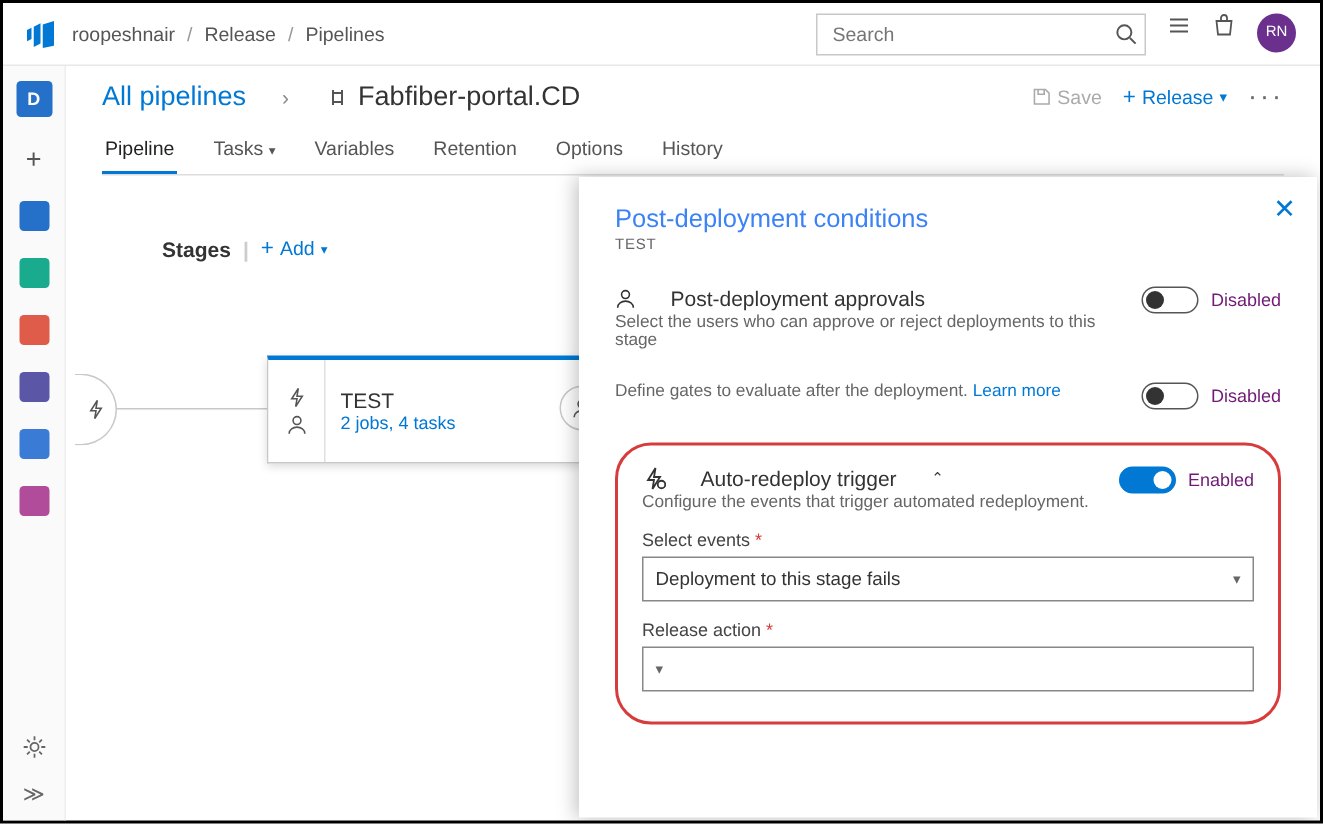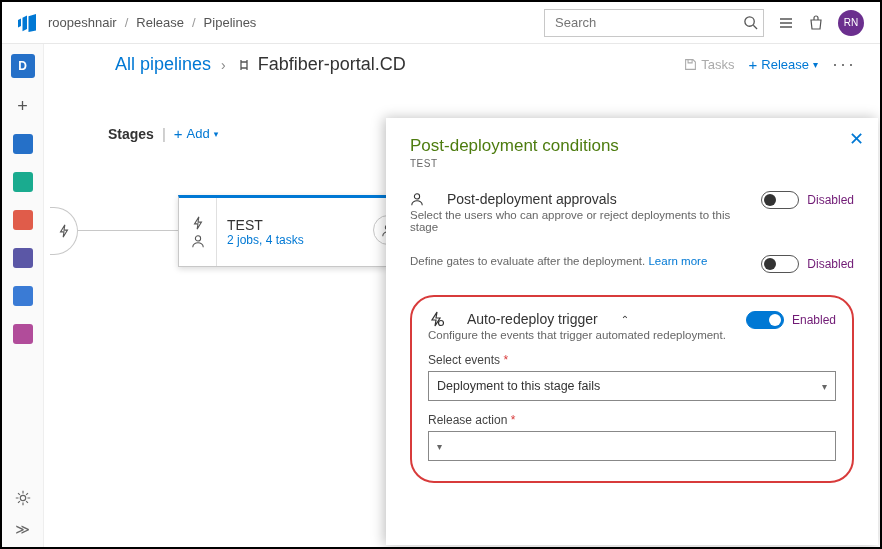--- a/index.html
+++ b/index.html
@@ -2,59 +2,59 @@
 <html><head>
 <meta charset="utf-8">
 <style>
   * { box-sizing: border-box; margin: 0; padding: 0; font-family: "Segoe UI", -apple-system, sans-serif; }
   body { background: #fff; width: 882px; height: 549px; overflow: hidden; position: relative; border: 2px solid #000; }
   .topbar { height: 42px; display: flex; align-items: center; padding: 0 16px; border-bottom: 1px solid #e8e8e8; }
   .logo { width: 18px; height: 18px; margin-right: 12px; }
   .crumbs { display: flex; align-items: center; gap: 8px; color: #555; font-size: 13px; }
   .crumbs span.sep { color: #999; }
   .crumb { cursor: pointer; }
-  .topbar-right { margin-left: auto; display: flex; align-items: center; gap: 14px; padding-left: 22px; }
+  .topbar-right { margin-left: auto; display: flex; gap: 14px; padding-left: 22px; }
   .search-box { position: relative; width: 220px; }
   .search-box input { width: 100%; height: 28px; border: 1px solid #c8c8c8; padding: 0 28px 0 10px; font-size: 13px; }
   .search-box svg { position: absolute; right: 6px; top: 6px; }
   .top-icon { cursor: pointer; color: #555; }
   .avatar { width: 26px; height: 26px; border-radius: 50%; background: #6b2f8e; color: #fff; font-size: 10px; display: flex; align-items: center; justify-content: center; }
   .layout { display: flex; height: calc(100% - 42px); }
   .leftbar { width: 42px; background: #fafafa; border-right: 1px solid #eee; display: flex; flex-direction: column; align-items: center; padding-top: 10px; gap: 18px; position: relative; }
   .nav-ic { width: 20px; height: 20px; display: flex; align-items: center; justify-content: center; cursor: pointer; }
   .nav-ic.box { border-radius: 3px; }
   .project-box { width: 24px; height: 24px; background: #2570c8; border-radius: 3px; color: #fff; font-size: 12px; font-weight: 600; display:flex;align-items:center;justify-content:center; }
   .plus { font-size: 18px; color: #555; }
   .nav-bottom { position: absolute; bottom: 10px; display: flex; flex-direction: column; gap: 14px; align-items: center; width: 100%; }
   .main { flex: 1; padding: 10px 24px; position: relative; }
-  .titlebar { display: flex; align-items: center; gap: 10px; font-size: 18px; color: #444; margin-bottom: 8px; margin-left: 47px; }
+  .titlebar { display: flex; align-items: center; gap: 24px; font-size: 18px; color: #444; margin-bottom: 8px; }
   .all-pipelines { color: #0078d4; cursor: pointer; }
   .titlebar .chev { color: #888; font-size: 14px; }
   .pipe-name { color: #333; font-weight: 400; display: flex; align-items: center; gap: 6px; }
   .title-actions { margin-left: auto; display: flex; align-items: center; gap: 14px; font-size: 13px; color: #666; }
   .title-actions .release { color: #0078d4; display: flex; align-items: center; gap: 4px; cursor: pointer; }
   .title-actions .save { display: flex; align-items: center; gap: 4px; cursor: pointer; color: #aaa; }
   .tabs { display: flex; gap: 22px; border-bottom: 1px solid #ddd; font-size: 13px; }
   .tab { padding: 8px 2px; color: #555; cursor: pointer; border-bottom: 2px solid transparent; }
   .tab.active { border-bottom-color: #0078d4; color: #222; font-weight: 400; }
   .canvas { margin-top: 40px; position: relative; }
-  .stages-title { font-size: 14px; font-weight: 600; color: #333; position: absolute; top: 10px; left: 40px; display: flex; align-items: center; gap: 8px; }
+  .stages-title { font-size: 14px; font-weight: 600; color: #333; position: absolute; top: 0; left: 40px; display: flex; align-items: center; gap: 8px; }
   .add-link { color: #0078d4; font-weight: 400; display: flex; align-items: center; gap: 4px; cursor: pointer; font-size: 13px; }
   .stage-area { position: absolute; top: 70px; left: 0; }
   .pre-bubble { width: 28px; height: 48px; border: 1px solid #c8c8c8; border-radius: 0 24px 24px 0; border-left: none; background: #fff; display: flex; align-items: center; justify-content: center; position: absolute; top: 22px; left: -18px; }
   .stage-card { position: absolute; left: 110px; top: 10px; width: 210px; height: 72px; border: 1px solid #c8c8c8; background: #fff; box-shadow: 0 2px 6px rgba(0,0,0,0.15); border-top: 3px solid #0078d4; display: flex; align-items: center; }
   .stage-left { width: 38px; border-right: 1px solid #e0e0e0; height: 100%; display: flex; flex-direction: column; align-items: center; justify-content: center; gap: 4px; background: #fff; }
   .stage-body { padding: 6px 10px; flex: 1; }
   .stage-name { font-size: 14px; color: #333; }
   .stage-sub { font-size: 12px; color: #0078d4; cursor: pointer; }
   .post-bubble { width: 30px; height: 30px; border: 1px solid #c8c8c8; border-radius: 50%; background: #fff; display: flex; align-items: center; justify-content: center; position: absolute; top: 30px; left: 305px; }
   .connector { position: absolute; top: 45px; left: 0; width: 110px; height: 1px; background: #c8c8c8; }
   .panel { position: absolute; top: 116px; left: 384px; right: 2px; bottom: 2px; background: #fff; box-shadow: -2px 0 12px rgba(0,0,0,0.25); padding: 18px 24px; z-index: 10; }
   .panel-close { position: absolute; top: 10px; right: 14px; color: #0078d4; cursor: pointer; font-size: 18px; }
-  .panel-title { font-size: 17px; color: #4d7c0f; margin-bottom: 2px; }
+  .panel-title { font-size: 17px; color: #3b82f6; margin-bottom: 2px; }
   .panel-sub { font-size: 10px; letter-spacing: 0.5px; color: #666; margin-bottom: 22px; }
   .section { display: flex; align-items: flex-start; gap: 14px; margin-bottom: 22px; }
   .section-main { flex: 1; }
   .section-head { display: flex; align-items: center; gap: 23px; font-size: 14px; color: #333; margin-bottom: 2px; }
   .section-desc { font-size: 11.5px; color: #666; }
   .section-desc a { color: #0078d4; text-decoration: none; }
   .toggle-wrap { display: flex; align-items: center; gap: 8px; font-size: 12px; color: #701a75; }
   .toggle { width: 38px; height: 18px; border: 1px solid #555; border-radius: 10px; position: relative; cursor: pointer; }
   .toggle .knob { width: 12px; height: 12px; border-radius: 50%; background: #333; position: absolute; top: 2px; left: 2px; }
   .toggle.on { background: #0078d4; border-color: #0078d4; }
@@ -124,31 +124,39 @@
         <svg width="16" height="16" viewBox="0 0 16 16">
             <path stroke="#555" stroke-width="1.3" fill="none" d="M5 3v10M11 3v10M5 5h6M5 11h6"></path>
           </svg>
         <span>Fabfiber-portal.CD</span>
       </span>
       <div class="title-actions">
         <span class="save">
           <svg width="13" height="13" viewBox="0 0 16 16">
               <path fill="none" stroke="#aaa" stroke-width="1.3" d="M2 2h9l3 3v9H2V2zm3 0v4h5V2"></path>
             </svg>
-          <span>Tasks</span>
+          <span>Save</span>
         </span>
         <span class="release">
           <span style="font-size:15px">+</span>
           <span>Release</span>
           <span style="font-size:10px">▾</span>
         </span>
         <span class="more-dots">···</span>
       </div>
     </div>
 
+    <div class="tabs">
+      <div class="tab active">Pipeline</div>
+      <div class="tab"><span>Tasks</span> <span style="font-size:9px">▾</span></div>
+      <div class="tab">Variables</div>
+      <div class="tab">Retention</div>
+      <div class="tab">Options</div>
+      <div class="tab">History</div>
+    </div>
 
     <div class="canvas">
       <div class="stages-title">
         <span>Stages</span>
         <span style="color:#ccc">|</span>
         <span class="add-link">
           <span style="font-size:15px">+</span>
           <span>Add</span>
           <span style="font-size:9px">▾</span>
         </span>

